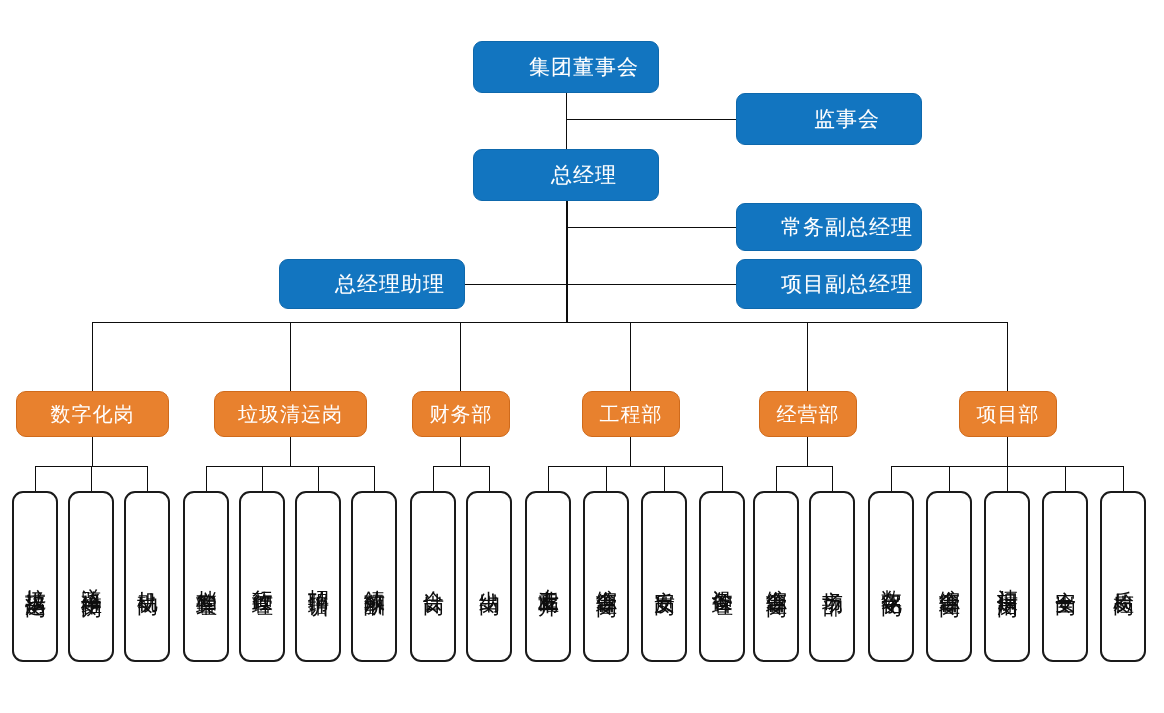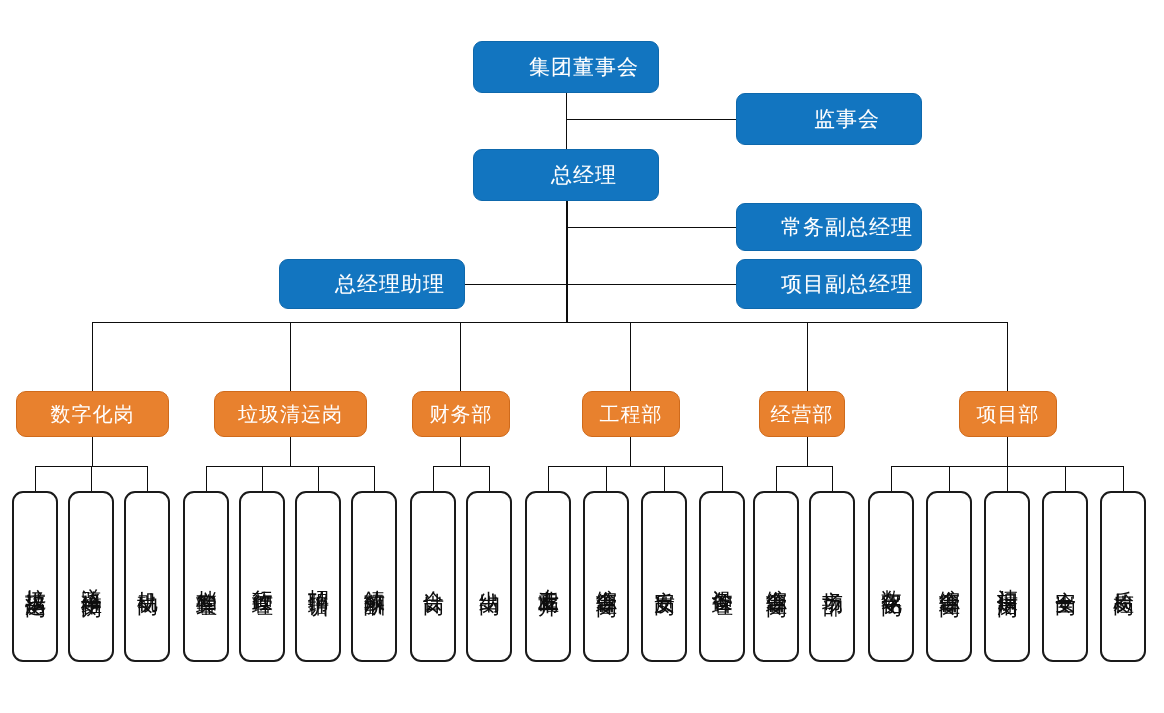--- a/index.html
+++ b/index.html
@@ -164,21 +164,21 @@
       </div>
       <div class="node-orange" style="left: 214px; top: 391px; width: 153px; height: 46px;">
         <span>垃圾清运岗</span>
       </div>
       <div class="node-orange" style="left: 412px; top: 391px; width: 98px; height: 46px;">
         <span>财务部</span>
       </div>
       <div class="node-orange" style="left: 582px; top: 391px; width: 98px; height: 46px;">
         <span>工程部</span>
       </div>
-      <div class="node-orange" style="left: 759px; top: 391px; width: 86px; height: 46px;">
+      <div class="node-orange" style="left: 759px; top: 391px; width: 98px; height: 46px;">
         <span>经营部</span>
       </div>
       <div class="node-orange" style="left: 959px; top: 391px; width: 98px; height: 46px;">
         <span>项目部</span>
       </div>
     </div>
 
   <div id="role-layer">
       <div class="node-role" style="left: 12px; top: 491px; width: 46px; height: 171px;">
         <span class="vtext">垃圾清运岗</span>

